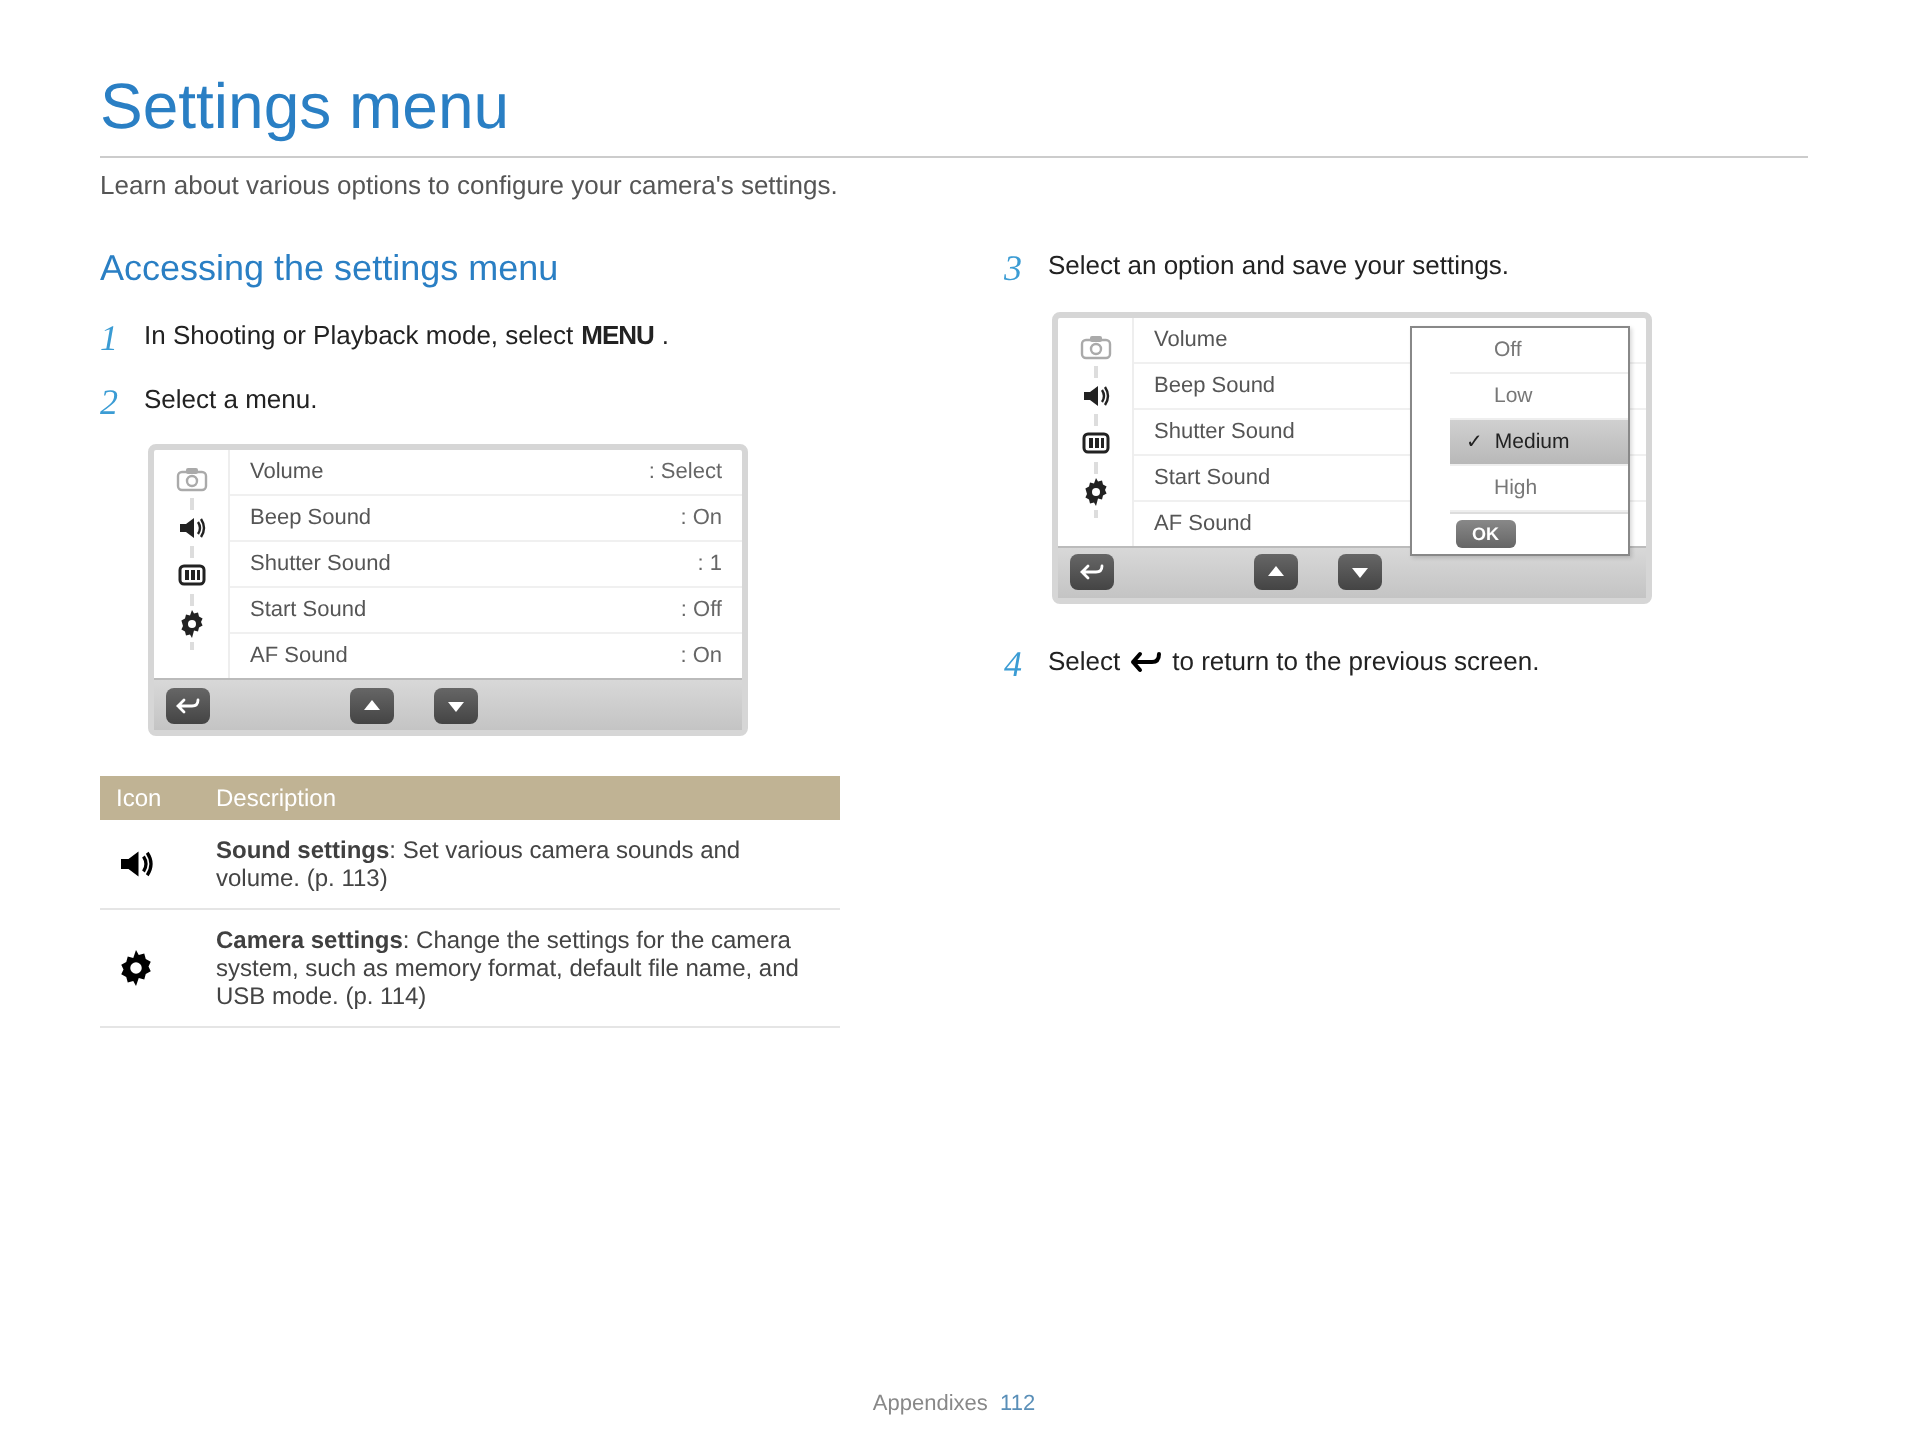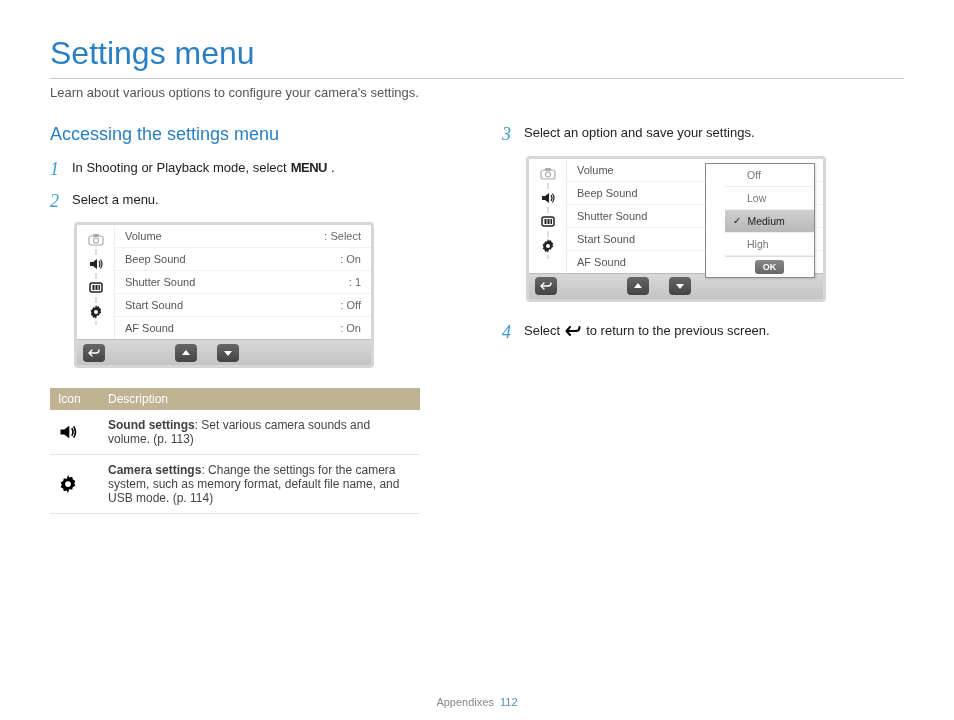--- a/index.html
+++ b/index.html
@@ -115,21 +115,21 @@
     .popup-options .opt.selected{
       background: linear-gradient(#d0d0d0,#b8b8b8);
       color:#222;
     }
     .popup-options .opt.selected::before{
       content:"✓"; font-size:10px; color:#222; margin-right:2px;
     }
     .popup-options .opt:not(.selected)::before{content:""; width:10px;display:inline-block;}
     .popup-options .opt:last-child{border-bottom:none;}
     .popup-ok{
-      padding:3px; text-align:center; background:#fff;
+      padding:3px; text-align:left; background:#fff;
       border-top:1px solid #ddd;
     }
     .popup-ok .okbtn{
       display:inline-block; background:linear-gradient(#888,#666);
       color:#fff; font-size:9px; font-weight:bold;
       padding:2px 8px; border-radius:3px;
     }
 
     
     table.icon-table {

